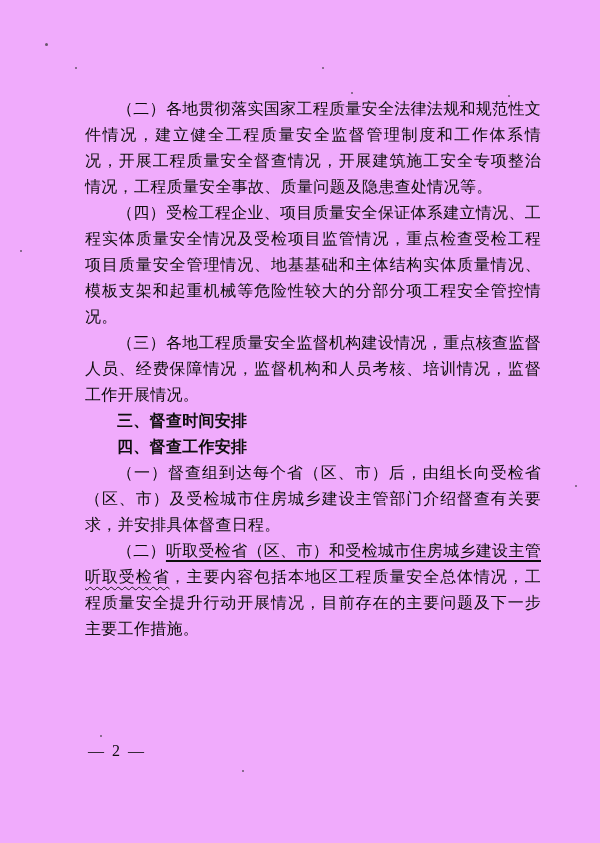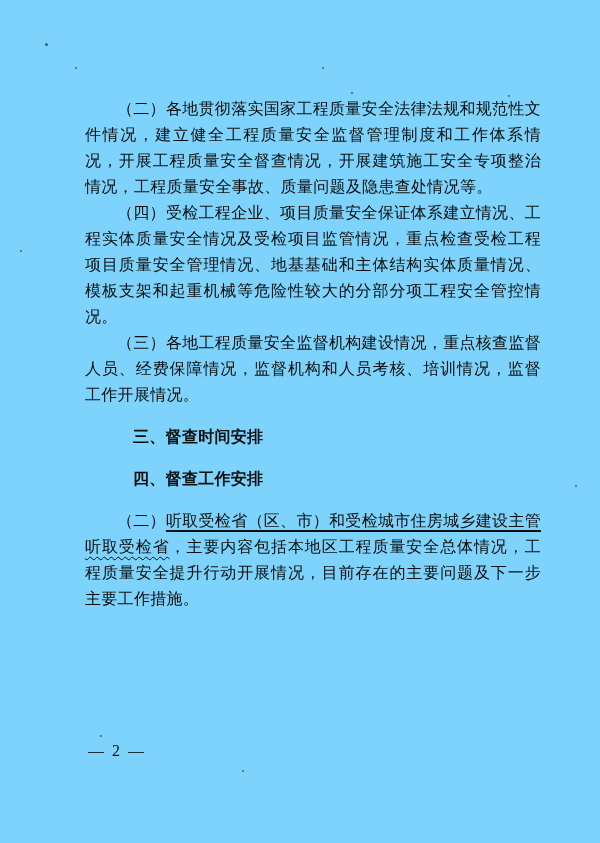--- a/index.html
+++ b/index.html
@@ -5,21 +5,21 @@
   html, body {
     margin: 0;
     padding: 0;
     background: #e8e8e8;
   }
   .page {
     position: relative;
     width: 600px;
     height: 843px;
     margin: 0 auto;
-    background: #7dd3fc;
+    background: #f0abfc;
     overflow: hidden;
     font-family: "Liberation Serif", "DejaVu Serif", serif;
     color: #161616;
   }
   .scan-layer {
     filter: blur(0.3px) contrast(1.08);
   }
   .text-block {
     position: absolute;
     left: 85px;
@@ -30,21 +30,21 @@
     letter-spacing: 0.3px;
     text-align: justify;
     text-justify: inter-character;
   }
   .para {
     margin: 0;
     text-indent: 2em;
     word-break: break-all;
   }
   .heading {
-    margin: 16px;
+    margin: 0;
     text-indent: 2em;
     font-weight: bold;
     word-break: break-all;
   }
   .u-straight {
     text-decoration: underline;
     text-decoration-thickness: 1.5px;
     text-underline-offset: 4px;
     margin-top: 6px;
   }
@@ -82,20 +82,21 @@
 
 <div class="page">
   <div class="scan-layer">
 
     <div class="text-block">
       <p class="para">（二）各地贯彻落实国家工程质量安全法律法规和规范性文件情况，建立健全工程质量安全监督管理制度和工作体系情况，开展工程质量安全督查情况，开展建筑施工安全专项整治情况，工程质量安全事故、质量问题及隐患查处情况等。</p>
       <p class="para">（四）受检工程企业、项目质量安全保证体系建立情况、工程实体质量安全情况及受检项目监管情况，重点检查受检工程项目质量安全管理情况、地基基础和主体结构实体质量情况、模板支架和起重机械等危险性较大的分部分项工程安全管控情况。</p>
       <p class="para">（三）各地工程质量安全监督机构建设情况，重点核查监督人员、经费保障情况，监督机构和人员考核、培训情况，监督工作开展情况。</p>
       <p class="heading">三、督查时间安排</p>
       <p class="heading">四、督查工作安排</p>
+      <p class="para">（一）督查组到达每个省（区、市）后，由组长向受检省（区、市）及受检城市住房城乡建设主管部门介绍督查有关要求，并安排具体督查日程。</p>
       <p class="para"><span>（二）</span><span class="u-straight">听取受检省（区、市）和受检城市住房城乡建设主管</span><span class="u-wavy">听取受检省</span><span>，主要内容包括本地区工程质量安全总体情况，工程质量安全提升行动开展情况，目前存在的主要问题及下一步主要工作措施。</span></p>
     </div>
 
     <div class="page-number">— 2 —</div>
   </div>
 
   <div class="speck s1"></div>
   <div class="speck s2"></div>
   <div class="speck s3"></div>
   <div class="speck s4"></div>

